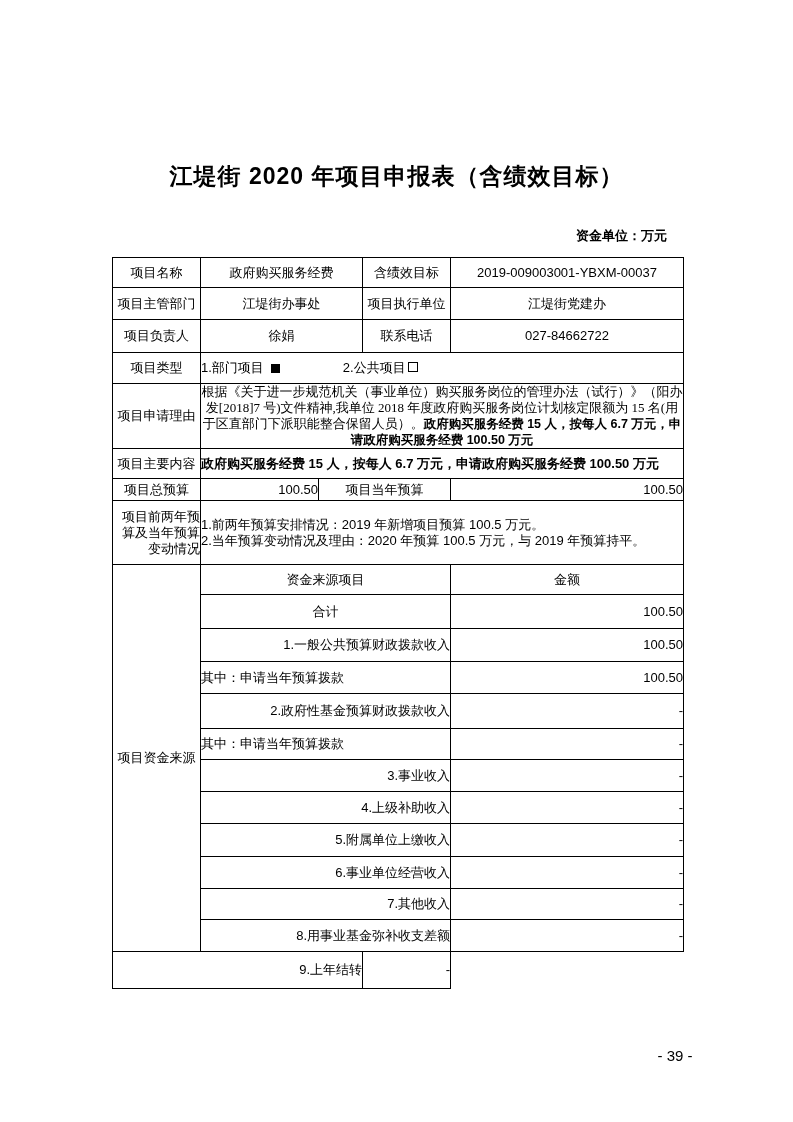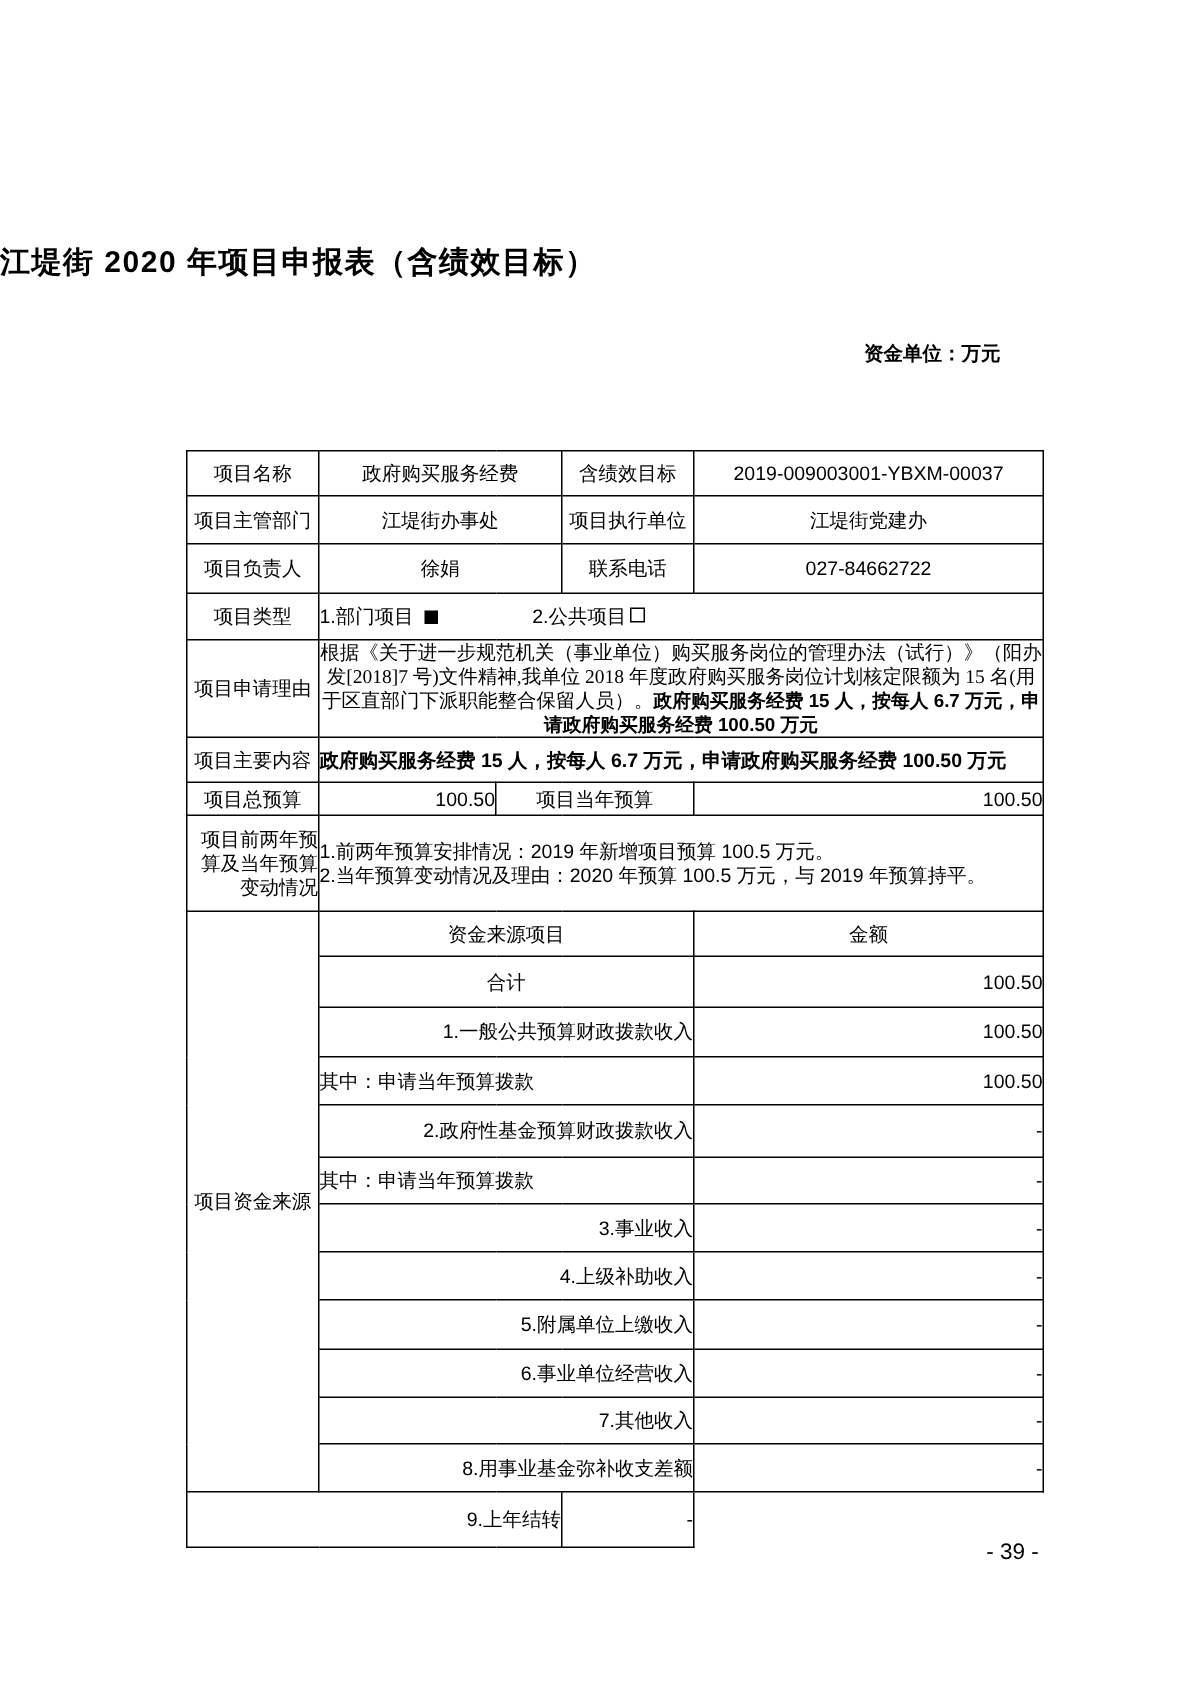--- a/index.html
+++ b/index.html
@@ -5,35 +5,35 @@
   html,body { margin:0; padding:0; }
   body {
     width:793px; height:1122px; background:#ffffff; color:#000;
     font-family:"Liberation Sans","DejaVu Sans",sans-serif;
     -webkit-font-smoothing:antialiased;
   }
   .page { position:relative; width:793px; height:1122px; overflow:hidden; background:#fff; }
 
   .doc-title {
     position:absolute; top:161px; left:0; width:793px;
-    font-size:20px; font-weight:bold; letter-spacing:1px;
+    text-align:center; font-size:23px; font-weight:bold; letter-spacing:1px;
     margin:0;
   }
   .unit-note {
     position:absolute; top:227px; right:126px;
     font-size:13px; font-weight:bold;
   }
   .page-number {
-    position:absolute; top:1026px; left:639px; width:72px;
+    position:absolute; top:1047px; left:639px; width:72px;
     text-align:center; font-size:15px;
   }
 
   table.form {
-    position:absolute; left:124px; top:257px;
-    width:571px; table-layout:fixed; border-collapse:collapse;margin-top:43px;
+    position:absolute; left:112px; top:257px;
+    width:571px; table-layout:fixed; border-collapse:collapse;
   }
   table.form td {
     border:1px solid #000; padding:0; vertical-align:middle;
     font-size:13px; line-height:16px; overflow:hidden;
     word-break:break-all;
   }
   td.lab { text-align:center; padding:0 2px; }
   td.lab-small { text-align:right; font-size:12px; line-height:13px; padding:0 6px; }
   td.val-c { text-align:center; white-space:nowrap; }
   td.num-near { text-align:right; padding-right:9px; white-space:nowrap; }

